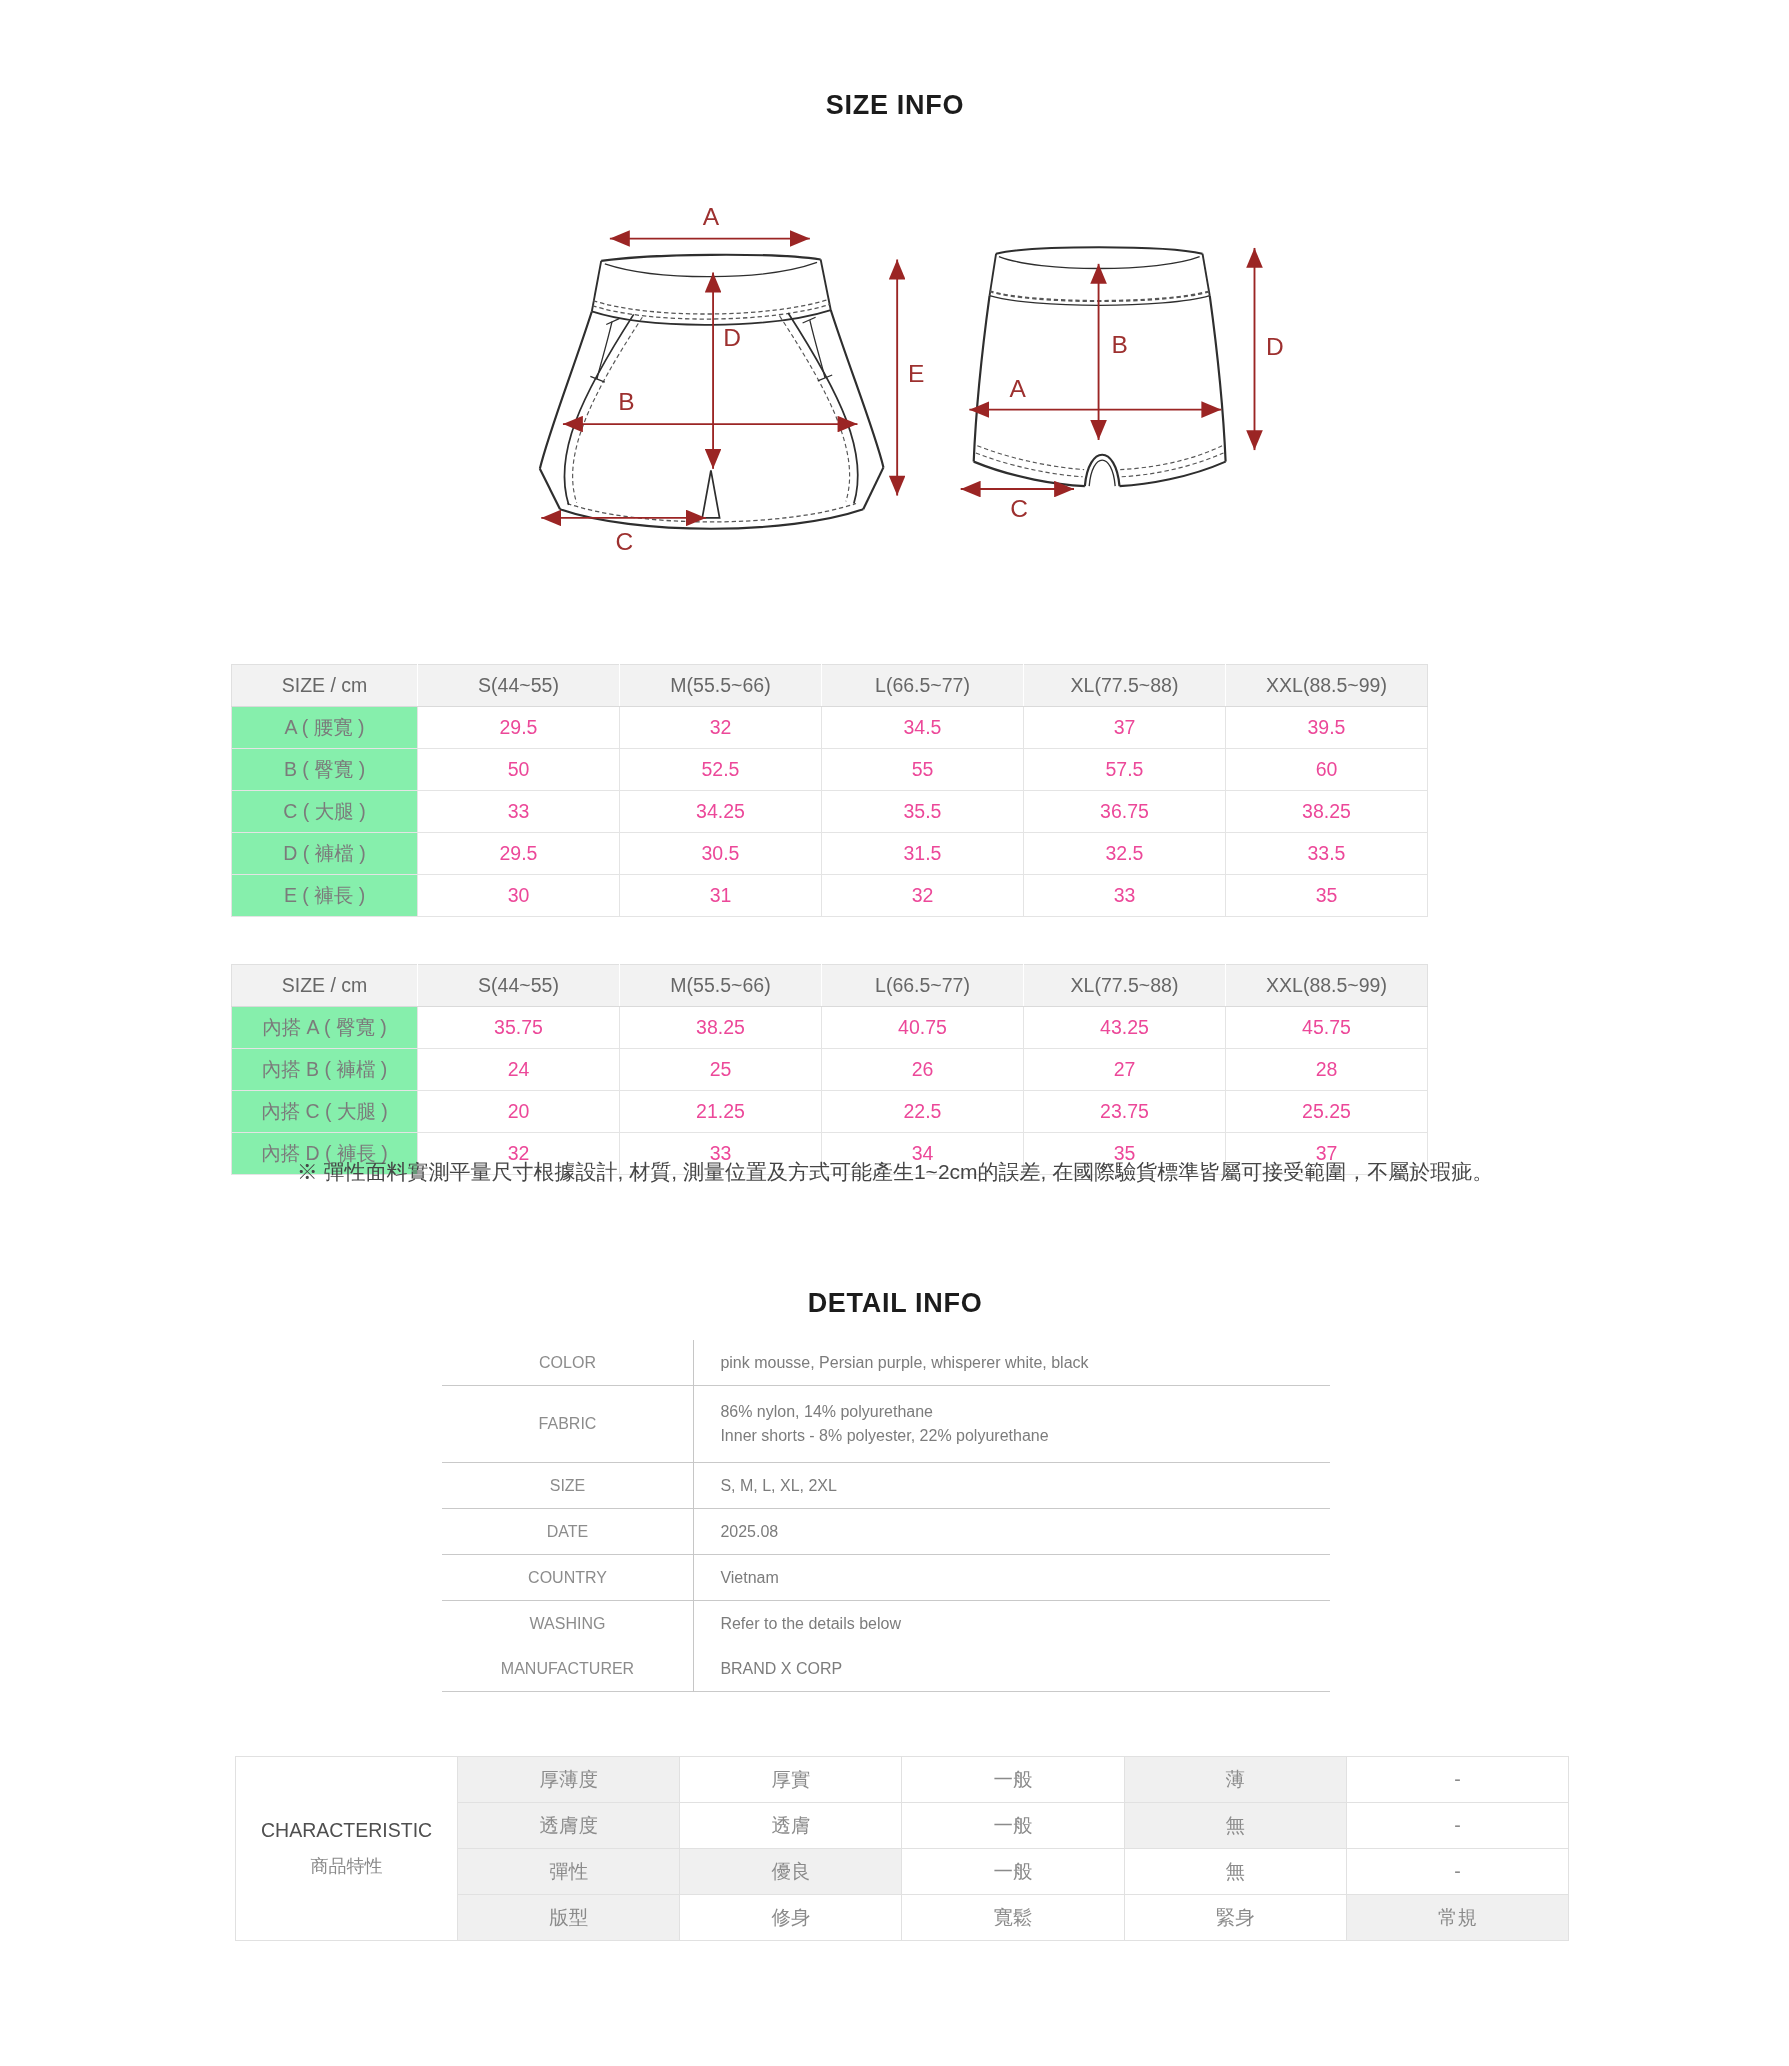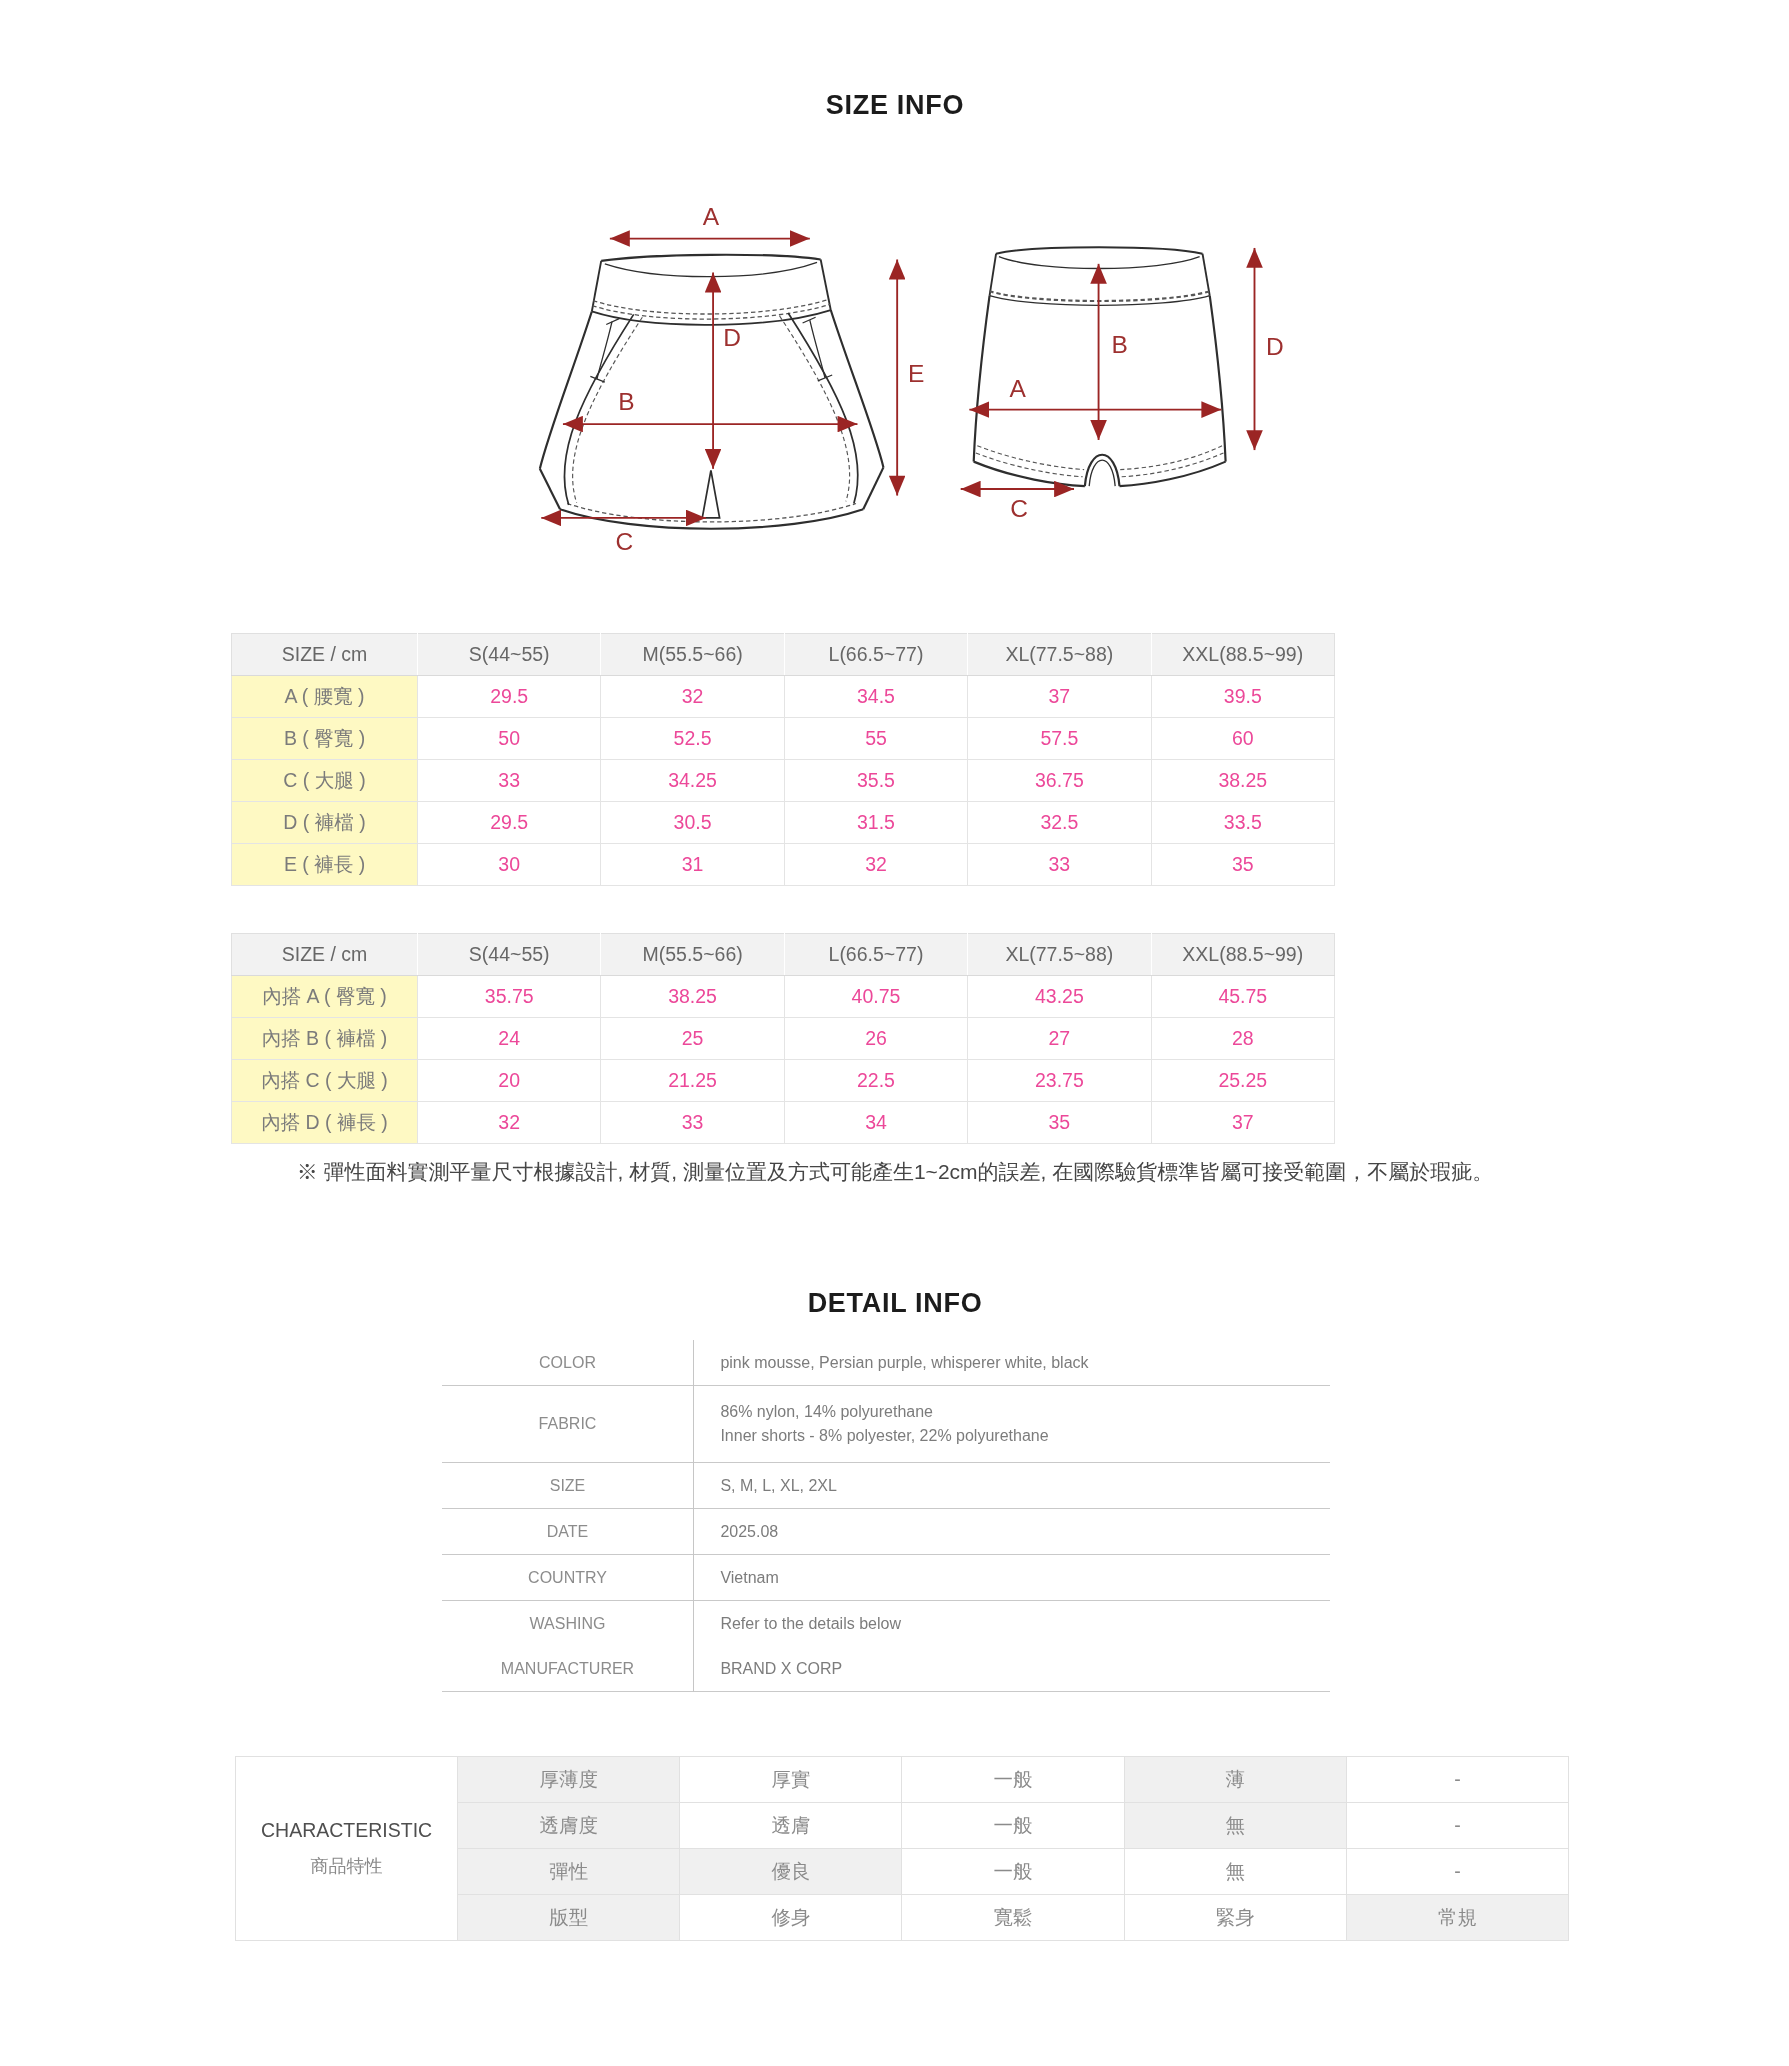--- a/index.html
+++ b/index.html
@@ -9,36 +9,36 @@
   }
   .main-title {
     position:absolute; left:0; width:100%; text-align:center;
     font-weight:bold; font-size:27px; color:#1c1c1c; letter-spacing:0.7px;
   }
   #size-info-title  { top:90px; }
   #detail-info-title{ top:1288px; }
 
   
   table.size-table {
-    position:absolute; left:231px; width:1104px;
+    position:absolute; left:231px; width:1197px;
     border-collapse:collapse; table-layout:fixed;
-    font-size:19.5px; background:#fff;
+    font-size:19.5px; background:#fff;margin-top:31px;
   }
   .size-table th, .size-table td {
     border:0.7px solid #e4e4e4; height:41px; padding:0;
     text-align:center; vertical-align:middle; font-weight:normal;
   }
   .size-table thead th {
     background:#f2f2f2; color:#676767;
     border-left:1.4px solid #ffffff; border-right:1.4px solid #ffffff;
     border-top:0.7px solid #e0e0e0; border-bottom:0.7px solid #dadada;
   }
   .size-table thead th:first-child { border-left:0.7px solid #e0e0e0; }
   .size-table thead th:last-child  { border-right:0.7px solid #e0e0e0; }
-  .size-table tbody th { color:#7b7b7b; background:#fef9c3; }
+  .size-table tbody th { color:#7b7b7b; background:#86efac; }
   .size-table tbody td { color:#ec4899; }
   #size-table-outer { top:633px; }
   #size-table-inner { top:933px; }
 
   .note {
     position:absolute; top:1158px; left:0; width:100%;
     text-align:center; font-size:21px; color:#454545;
   }
 
   

